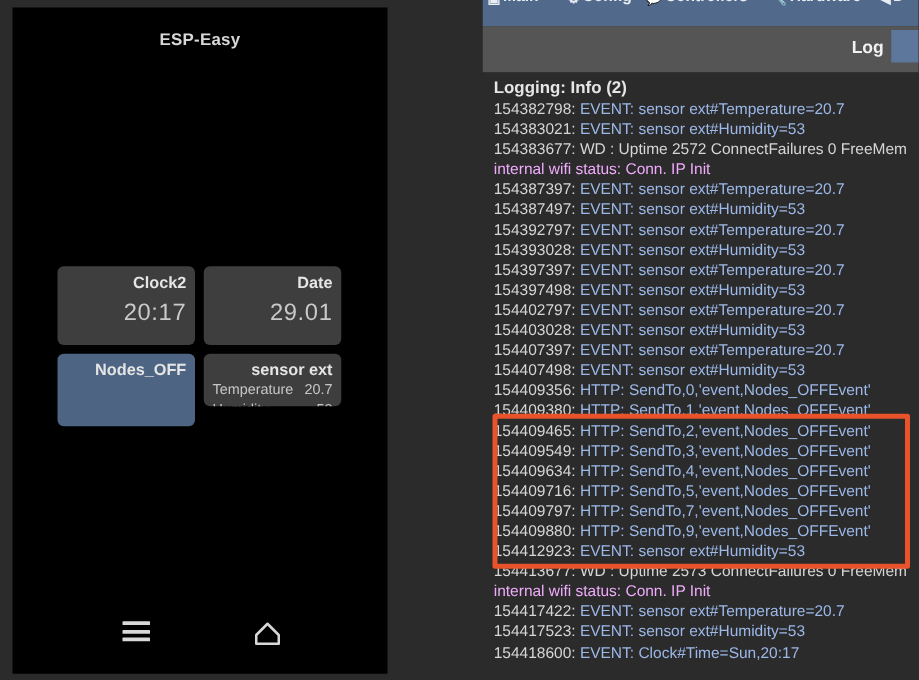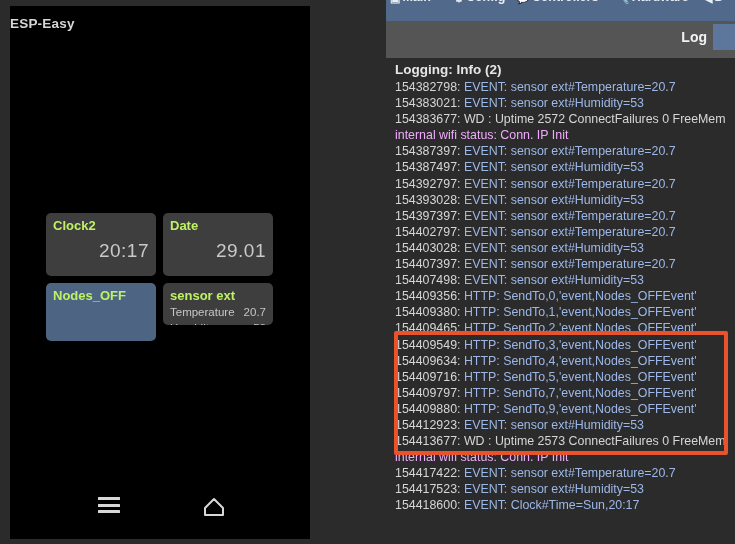--- a/index.html
+++ b/index.html
@@ -27,25 +27,25 @@
     background: #2b2b2b;
   }
   #phone-screen {
     position: absolute;
     left: 10px; top: 6px;
     width: 300px; height: 533px;
     background: #000000;
   }
   #phone-title {
     width: 100%;
-    text-align: left;
+    text-align: center;
     color: #d7d7d7;
     font-size: 13.5px;
     font-weight: 700;
-    padding-top: 10px;
+    padding-top: 18px;
     letter-spacing: .2px;
   }
 
   #widget-grid {
     position: absolute;
     left: 36px;
     top: 207px;
     width: 228px;
     display: flex;
     flex-wrap: wrap;
@@ -55,25 +55,26 @@
     width: 110px;
     border-radius: 5px;
     padding: 5px 7px 6px 7px;
     overflow: hidden;
   }
   .widget.dark { background: #3e3e3e; height: 63px; }
   .widget.blue { background: #4d6582; height: 58px; }
   .widget.sensor { background: #3e3e3e; height: 42px; }
 
   .widget-title {
-    color: #bef264;
+    color: #e5e5e5;
     font-size: 13px;
     font-weight: 700;
     line-height: 16px;
     white-space: nowrap;
+    text-align: right;
   }
   .widget-value {
     color: #c9c9c9;
     font-size: 19px;
     font-weight: 300;
     line-height: 33px;
     text-align: right;
     letter-spacing: .5px;
   }
   .sensor-row {
@@ -299,20 +300,21 @@
       <div id="log-lines">
           <div class="log-line"><span class="ts">154382798: </span><span class="msg">EVENT: sensor ext#Temperature=20.7</span></div>
           <div class="log-line"><span class="ts">154383021: </span><span class="msg">EVENT: sensor ext#Humidity=53</span></div>
           <div class="log-line"><span class="ts">154383677: </span><span class="ts">WD : Uptime 2572 ConnectFailures 0 FreeMem</span></div>
           <div class="log-line"><span class="cont">internal wifi status: Conn. IP Init</span></div>
           <div class="log-line"><span class="ts">154387397: </span><span class="msg">EVENT: sensor ext#Temperature=20.7</span></div>
           <div class="log-line"><span class="ts">154387497: </span><span class="msg">EVENT: sensor ext#Humidity=53</span></div>
           <div class="log-line"><span class="ts">154392797: </span><span class="msg">EVENT: sensor ext#Temperature=20.7</span></div>
           <div class="log-line"><span class="ts">154393028: </span><span class="msg">EVENT: sensor ext#Humidity=53</span></div>
           <div class="log-line"><span class="ts">154397397: </span><span class="msg">EVENT: sensor ext#Temperature=20.7</span></div>
+          <div class="log-line"><span class="ts">154397498: </span><span class="msg">EVENT: sensor ext#Humidity=53</span></div>
           <div class="log-line"><span class="ts">154402797: </span><span class="msg">EVENT: sensor ext#Temperature=20.7</span></div>
           <div class="log-line"><span class="ts">154403028: </span><span class="msg">EVENT: sensor ext#Humidity=53</span></div>
           <div class="log-line"><span class="ts">154407397: </span><span class="msg">EVENT: sensor ext#Temperature=20.7</span></div>
           <div class="log-line"><span class="ts">154407498: </span><span class="msg">EVENT: sensor ext#Humidity=53</span></div>
           <div class="log-line"><span class="ts">154409356: </span><span class="msg">HTTP: SendTo,0,'event,Nodes_OFFEvent'</span></div>
           <div class="log-line"><span class="ts">154409380: </span><span class="msg">HTTP: SendTo,1,'event,Nodes_OFFEvent'</span></div>
           <div class="log-line"><span class="ts">154409465: </span><span class="msg">HTTP: SendTo,2,'event,Nodes_OFFEvent'</span></div>
           <div class="log-line"><span class="ts">154409549: </span><span class="msg">HTTP: SendTo,3,'event,Nodes_OFFEvent'</span></div>
           <div class="log-line"><span class="ts">154409634: </span><span class="msg">HTTP: SendTo,4,'event,Nodes_OFFEvent'</span></div>
           <div class="log-line"><span class="ts">154409716: </span><span class="msg">HTTP: SendTo,5,'event,Nodes_OFFEvent'</span></div>

